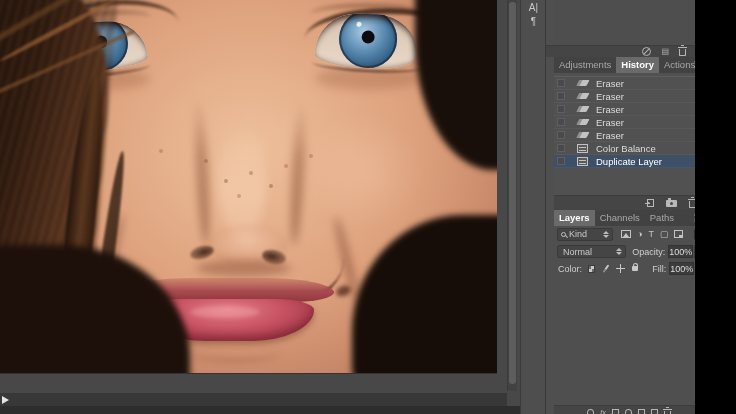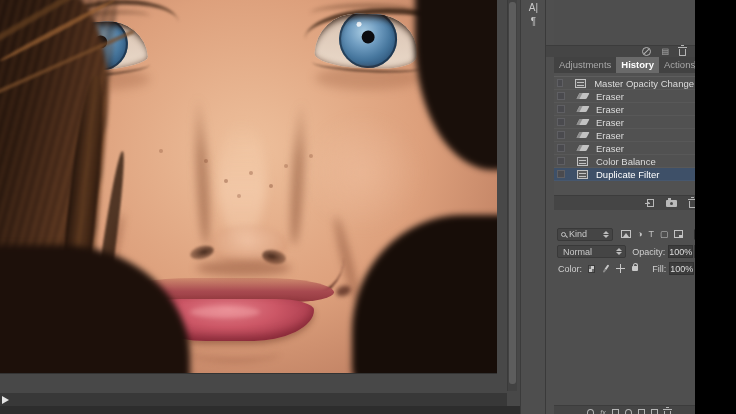--- a/index.html
+++ b/index.html
@@ -251,25 +251,20 @@
       <div class="tabbar">
         <span class="tab">Adjustments</span>
         <span class="tab active">History</span>
         <span class="tab">Actions</span>
         <span class="panel-menu">▾<br>≡</span>
       </div>
       <div class="hist-list">
         <div class="hrow hrow-partial"></div>
         <div class="hrow">
           <span class="hchk"></span>
-          <span class="state-ico"></span>
-          <span class="hlabel">Master Opacity Change</span>
-        </div>
-        <div class="hrow">
-          <span class="hchk"></span>
           <span class="eraser-ico"></span>
           <span class="hlabel">Eraser</span>
         </div>
         <div class="hrow">
           <span class="hchk"></span>
           <span class="eraser-ico"></span>
           <span class="hlabel">Eraser</span>
         </div>
         <div class="hrow">
           <span class="hchk"></span>
@@ -287,36 +282,42 @@
           <span class="hlabel">Eraser</span>
         </div>
         <div class="hrow">
           <span class="hchk"></span>
           <span class="state-ico"></span>
           <span class="hlabel">Color Balance</span>
         </div>
         <div class="hrow sel">
           <span class="hchk"></span>
           <span class="state-ico"></span>
-          <span class="hlabel">Duplicate Filter</span>
+          <span class="hlabel">Duplicate Layer</span>
         </div>
       </div>
       <div class="hist-scroll">
         <span class="sarrow up"></span>
         <span class="hthumb"></span>
         <span class="sarrow down"></span>
       </div>
       <div class="bar hist-bar">
         <span class="docnew-ico"></span>
         <span class="cam-ico"></span>
         <span class="trash-ico"></span>
       </div>
     </div>
 
     <div class="panel" style="top:210px; height:204px;">
+      <div class="tabbar">
+        <span class="tab active">Layers</span>
+        <span class="tab">Channels</span>
+        <span class="tab">Paths</span>
+        <span class="panel-menu">▾<br>≡</span>
+      </div>
       <div class="filter-row">
         <span class="dd kind-dd">
           <span class="search-ico"></span>
           <span>Kind</span>
           <span class="upd">
               <span class="t-up"></span>
               <span class="t-dn"></span>
             </span>
         </span>
         <span class="pic-ico"></span>

